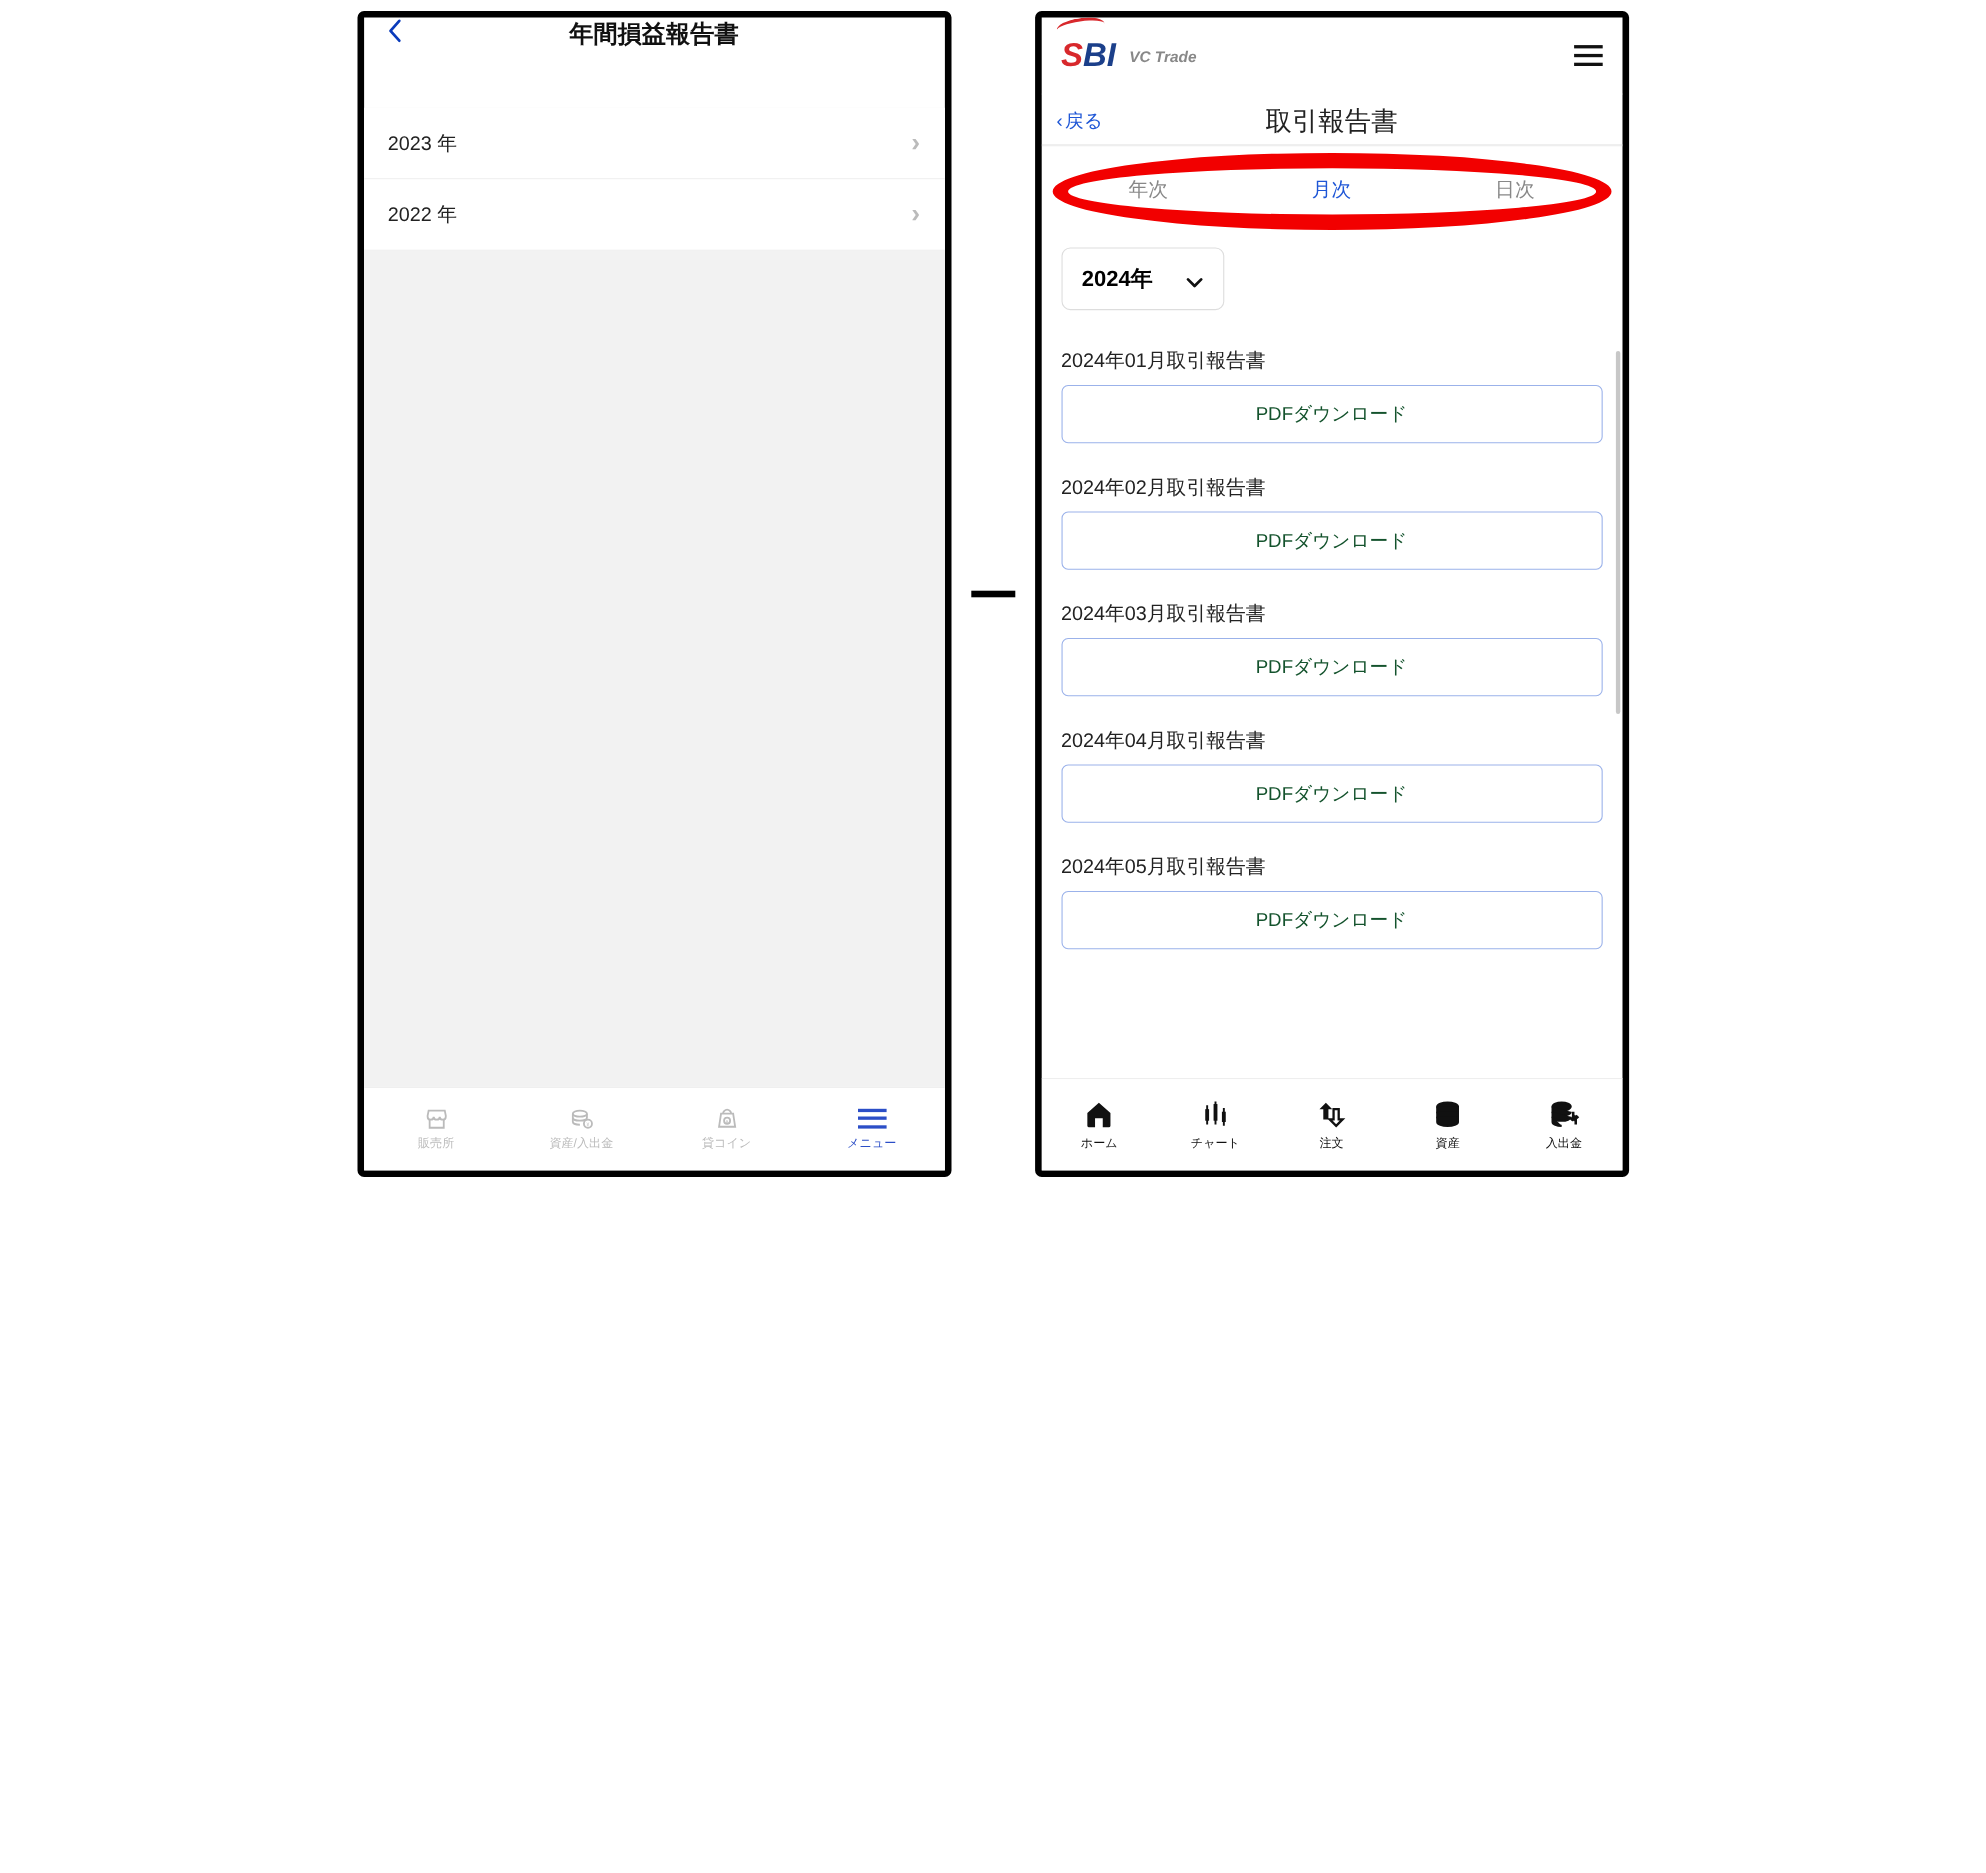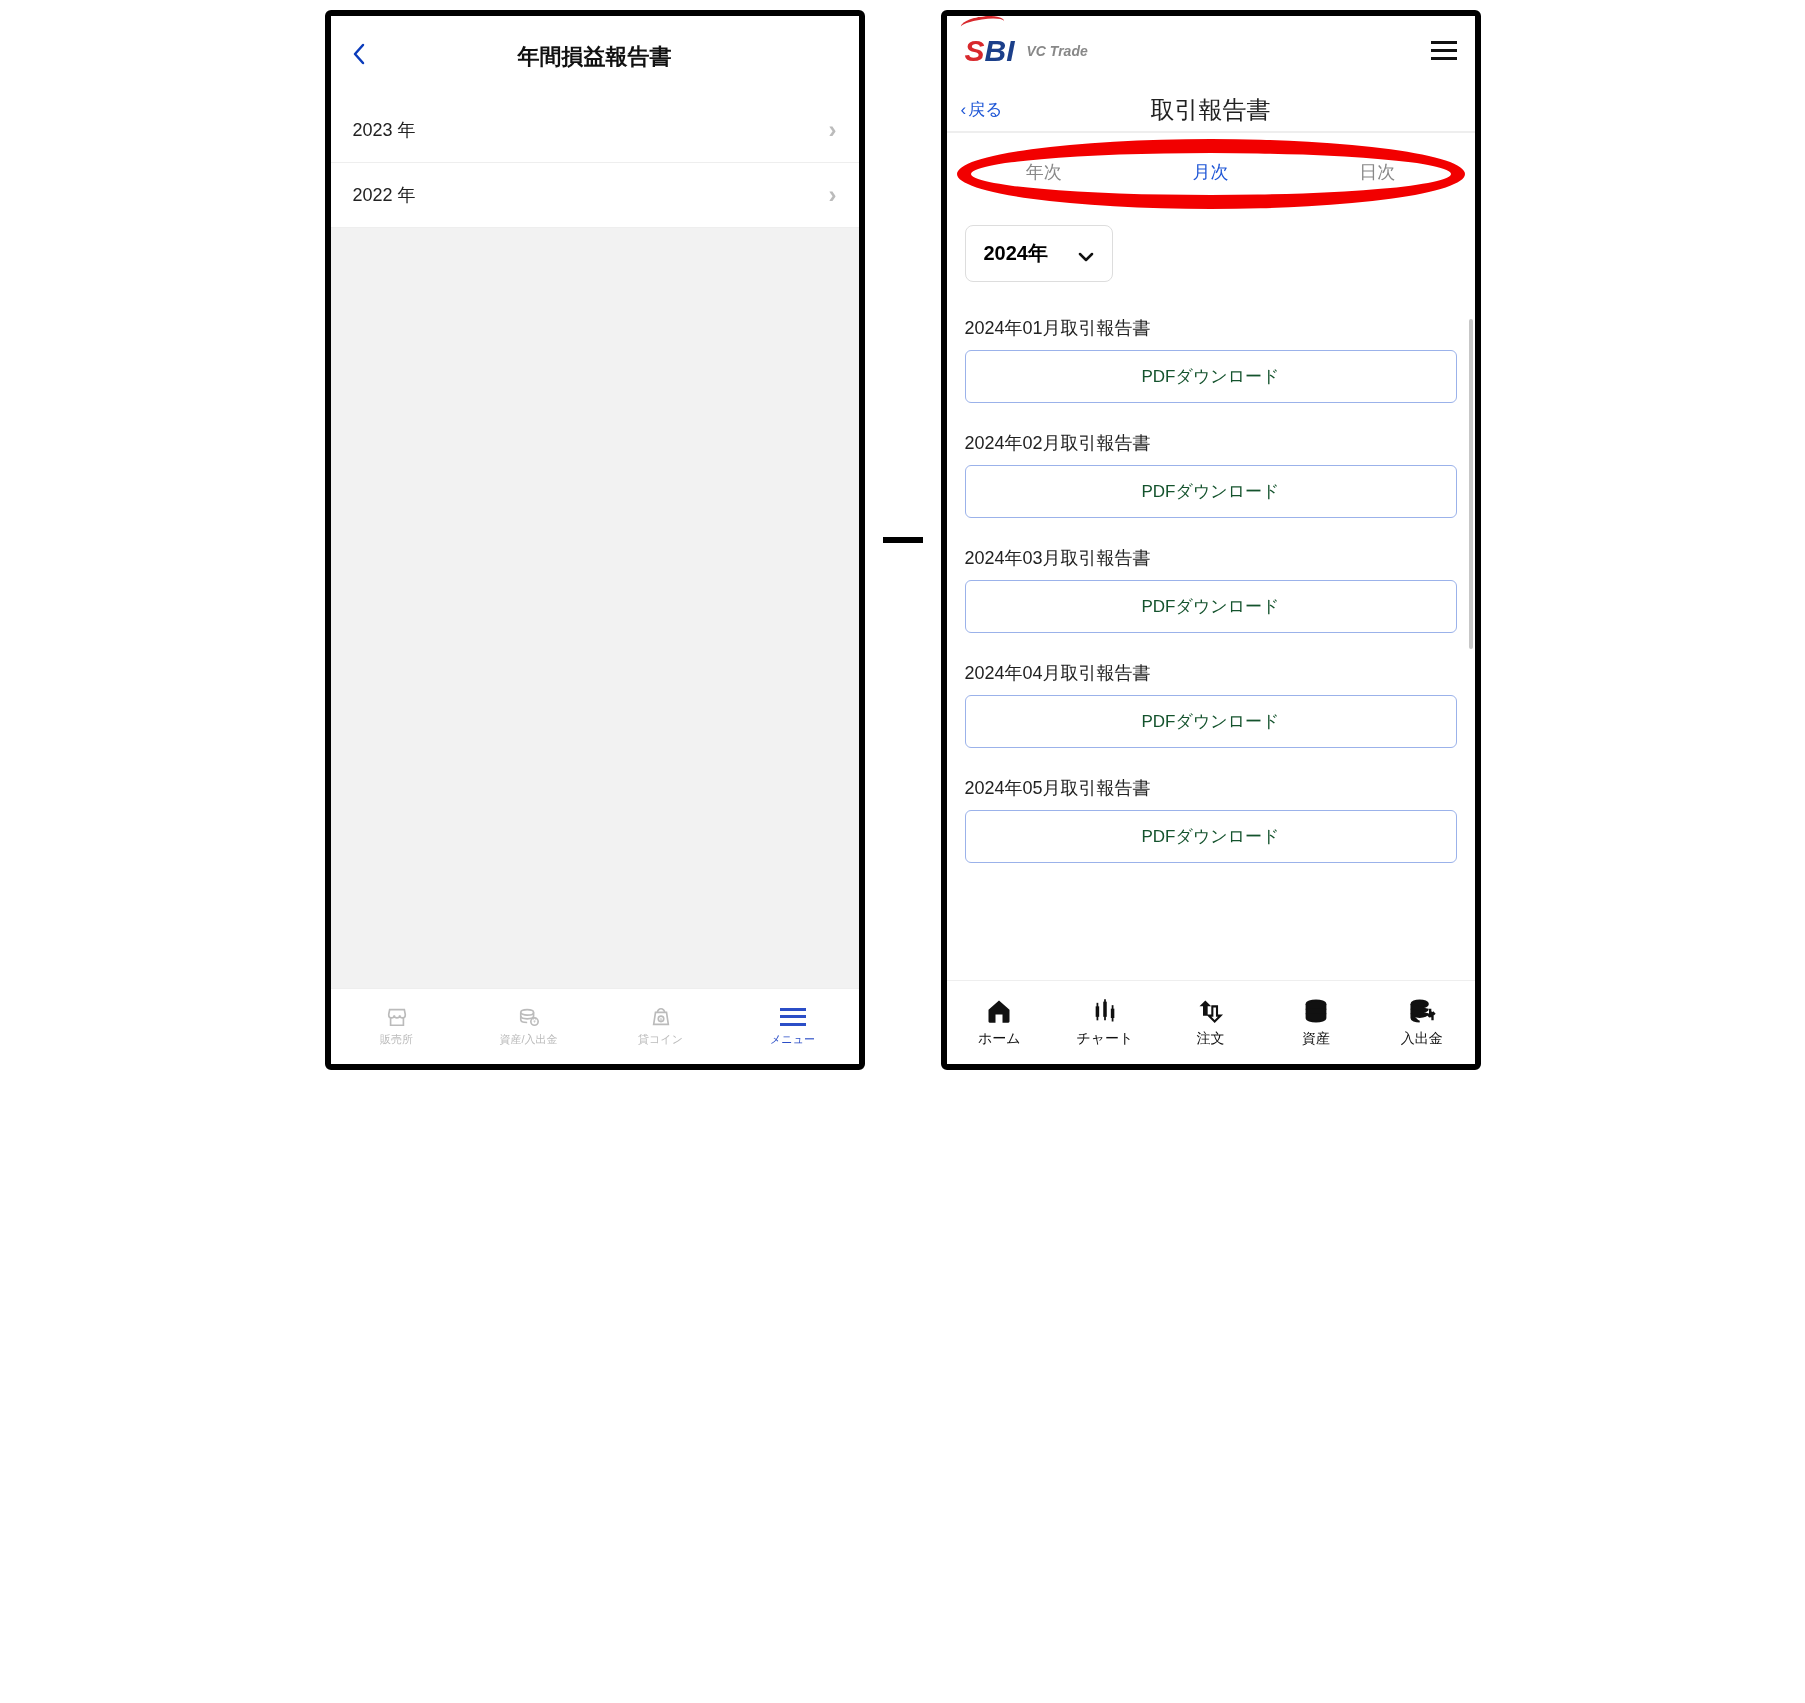--- a/index.html
+++ b/index.html
@@ -39,21 +39,20 @@
       content: "";
       width: 40px;
       height: 6px;
       background: #000;
     }
 
     
     .hdr1 {
       height: 82px;
       display: flex;
-      align-items: center;
       padding: 0 20px;
       position: relative;
     }
     .back-chevron {
       color: #0a3bbb;
       font-size: 26px;
     }
     .hdr1-title {
       position: absolute;
       left: 0; right: 0;
@@ -185,21 +184,21 @@
 
     .tabbar2 {
       height: 84px;
       display: flex;
       border-top: 1px solid #eee;
       background: #fff;
     }
     .tab2 {
       flex: 1;
       display: flex; flex-direction: column; align-items: center; justify-content: center;
-      gap: 5px; color: #111; font-size: 14px;
+      gap: 5px; color: #111; font-size: 11px;
     }
     .tab2 svg { width: 30px; height: 28px; }
   </style>
 </head>
 <body>
 
 <div class="wrapper">
 
   <div class="phone">
     <div class="hdr1">

